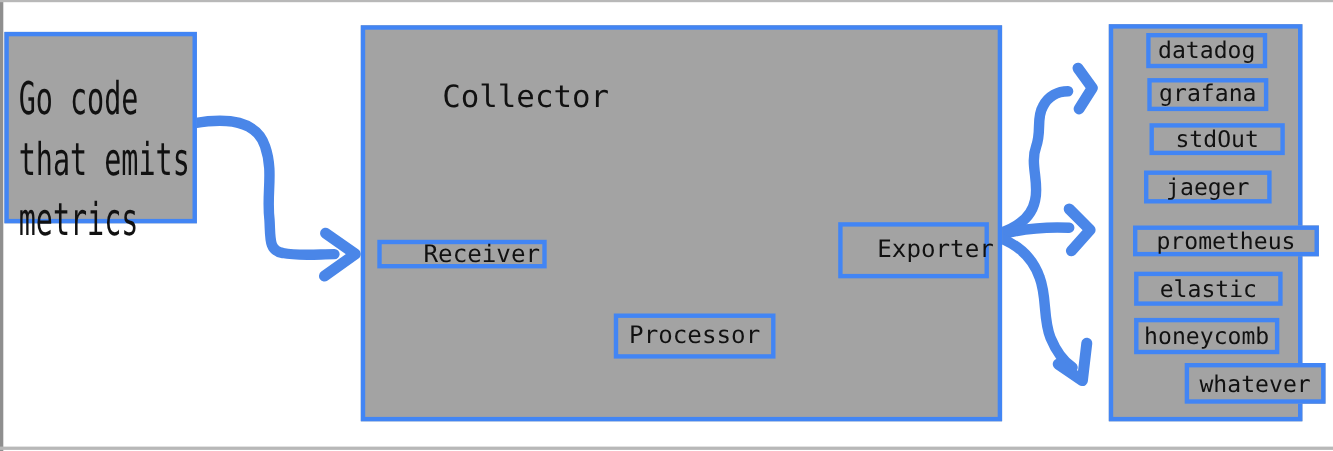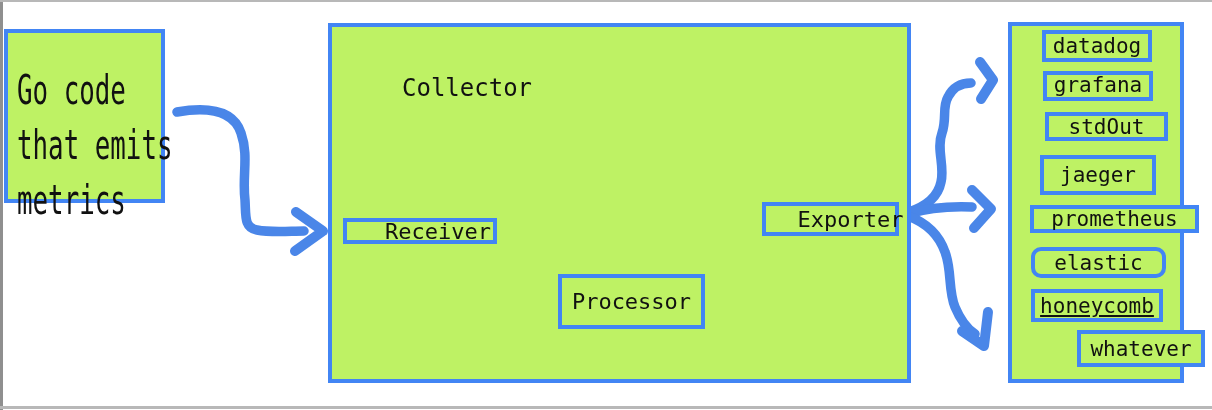--- a/index.html
+++ b/index.html
@@ -16,42 +16,42 @@
   }
   .edge { position: absolute; }
   .edge-left  { left: 0; top: 0; width: 3px; height: 410px; background: var(--edge-grey-dark, #8f8f8f); }
   .edge-top   { left: 0; top: 0; width: 1212px; height: 2px; background: var(--edge-grey, #b8b8b8); }
   .edge-bottom{ left: 0; top: 406px; width: 1212px; height: 3px; background: var(--edge-grey, #b8b8b8); }
 
   .box {
     position: absolute;
     box-sizing: border-box;
     border: 4px solid var(--box-border, #4285f4);
-    background: #bef264;
+    background: #a3a3a3;
   }
   .label-center {
     display: flex;
     align-items: center;
     justify-content: center;
     color: var(--text, #111111);
   }
-  .source-box { left: 4px; top: 29px; width: 161px; height: 174px; }
+  .source-box { left: 4px; top: 29px; width: 175px; height: 174px; }
   .source-text {
     position: absolute; left: 9px; top: 30px;
     width: 270px;
     font-size: 41px; line-height: 55px;
     color: var(--text, #111111);
     transform: scaleX(0.63);
     transform-origin: 0 0;
     white-space: nowrap;
   }
   .collector-box { left: 328px; top: 23px; width: 583px; height: 360px; }
   .collector-title {
     position: absolute; left: 402px; top: 71px;
-    font-size: 24px; line-height: 34px;
+    font-size: 28px; line-height: 34px;
     color: var(--text, #111111);
     white-space: nowrap;
   }
   .stage { font-size: 22px; }
   .backends-box { left: 1008px; top: 22px; width: 176px; height: 361px; }
   .backend { font-size: 21px; }
 
   svg.arrows {
     position: absolute; left: 0; top: 0;
     pointer-events: none;
@@ -108,47 +108,47 @@
       <div>metrics</div>
     </div>
   </div>
 
   <div class="box collector-box"></div>
   <div class="collector-title">Collector</div>
 
   <div class="box stage label-center" style="left:343px; top:218px; width:154px; height:26px;padding-left:36px;">
     <span>Receiver</span>
   </div>
-  <div class="box stage label-center" style="left:558px; top:274px; width:147px; height:55px;text-align:center;">
+  <div class="box stage label-center" style="left:558px; top:285px; width:147px; height:41px;text-align:center;">
     <span>Processor</span>
   </div>
-  <div class="box stage label-center" style="left:762px; top:202px; width:137px; height:34px;padding-left:40px;">
+  <div class="box stage label-center" style="left:762px; top:202px; width:137px; height:51px;padding-left:40px;">
     <span>Exporter</span>
   </div>
 
   <div class="box backends-box"></div>
 
   <div class="box backend label-center" style="left:1042px; top:30px; width:110px; height:32px;">
     <span>datadog</span>
   </div>
   <div class="box backend label-center" style="left:1043px; top:71px; width:110px; height:30px;align-items:flex-end;">
     <span>grafana</span>
   </div>
   <div class="box backend label-center" style="left:1045px; top:112px; width:123px; height:29px;">
     <span>stdOut</span>
   </div>
-  <div class="box backend label-center" style="left:1040px; top:155px; width:116px; height:40px;justify-content:center;">
+  <div class="box backend label-center" style="left:1040px; top:155px; width:116px; height:30px;justify-content:center;">
     <span>jaeger</span>
   </div>
   <div class="box backend label-center" style="left:1030px; top:205px; width:169px; height:28px;">
     <span>prometheus</span>
   </div>
-  <div class="box backend label-center" style="left:1031px; top:247px; width:135px; height:31px;border-radius:10px;">
+  <div class="box backend label-center" style="left:1031px; top:247px; width:135px; height:31px;">
     <span>elastic</span>
   </div>
-  <div class="box backend label-center" style="left:1031px; top:289px; width:132px; height:33px;text-decoration:underline;">
+  <div class="box backend label-center" style="left:1031px; top:289px; width:132px; height:33px;">
     <span>honeycomb</span>
   </div>
   <div class="box backend label-center" style="left:1035px; top:330px; width:128px; height:37px;margin-left:42px;">
     <span>whatever</span>
   </div>
 
 </div>
 
 </body></html>

